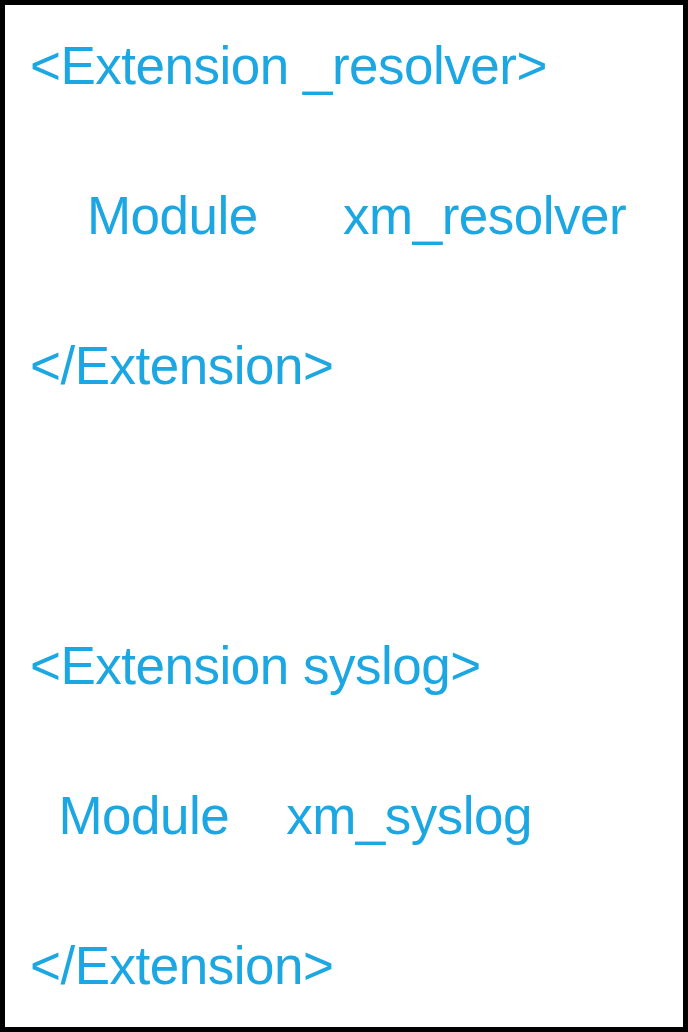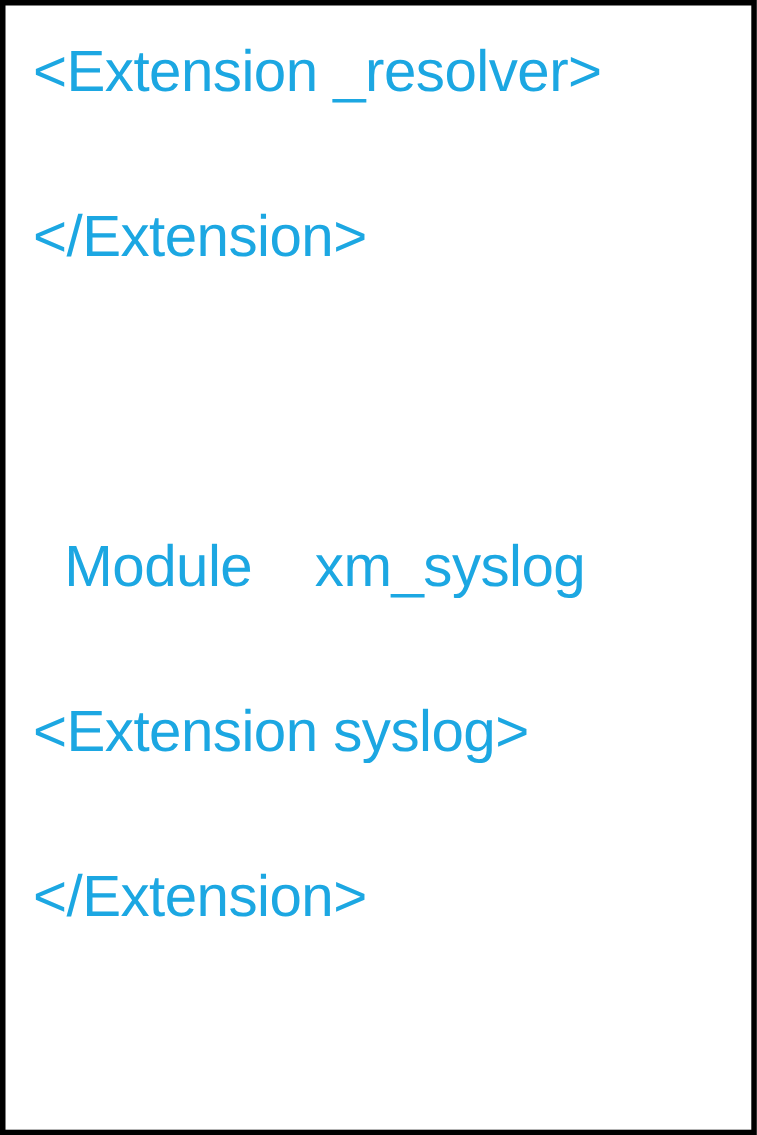--- a/index.html
+++ b/index.html
@@ -36,22 +36,23 @@
     overflow: visible;
   }
 </style>
 </head>
 <body>
 
 <div class="code-panel">
 
   <div class="code-block">
     <div class="code-line">&lt;Extension _resolver&gt;</div>
+    <div class="code-line">    Module      xm_resolver</div>
     <div class="code-line">&lt;/Extension&gt;</div>
   </div>
 
   <div class="code-block">
+    <div class="code-line">&lt;Extension syslog&gt;</div>
     <div class="code-line">  Module    xm_syslog</div>
-    <div class="code-line">&lt;Extension syslog&gt;</div>
     <div class="code-line">&lt;/Extension&gt;</div>
   </div>
 
 </div>
 
 </body></html>

